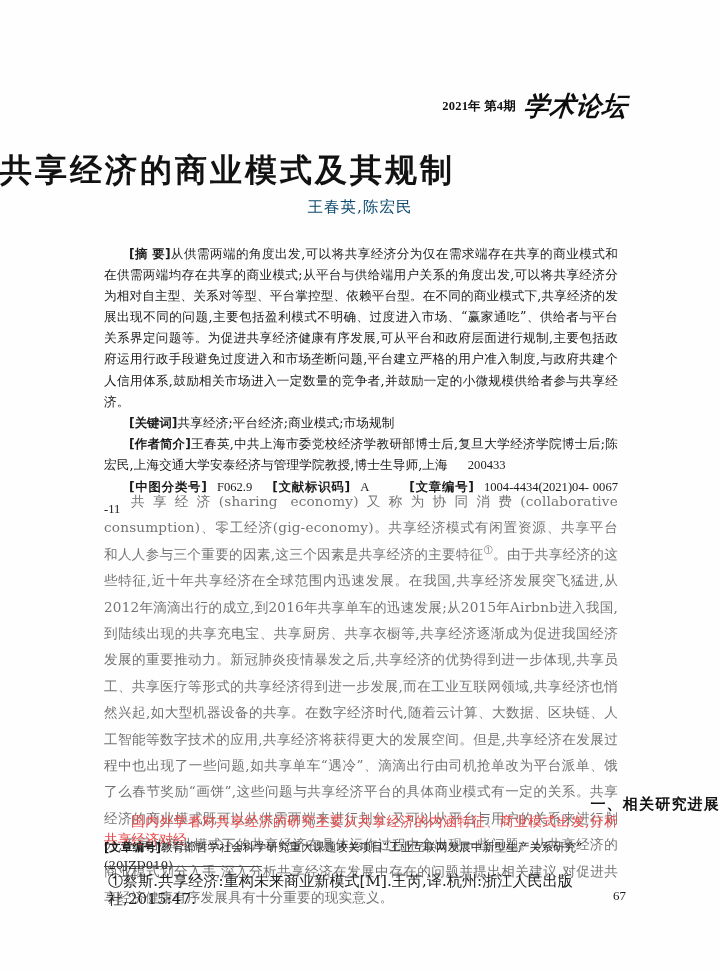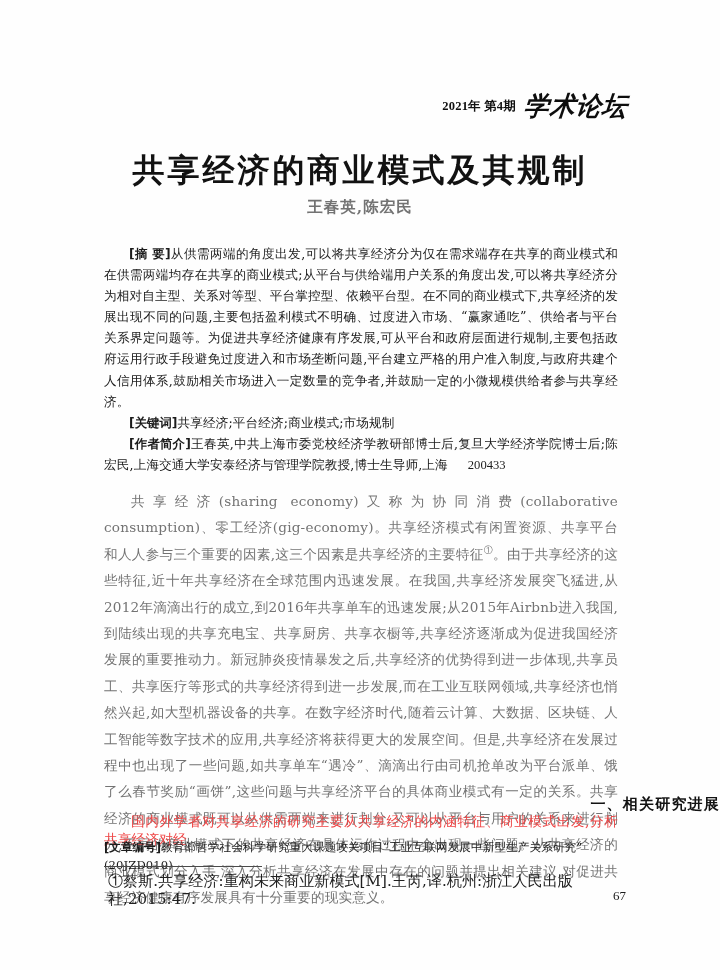--- a/index.html
+++ b/index.html
@@ -55,38 +55,37 @@
     transform: skewX(-6deg) scaleY(1.06);
     white-space: nowrap;
   }
 
   
   .title {
     position: absolute;
     top: 128px;
     left: 0;
     width: 720px;
-    text-align: center;
     font-family: "DejaVu Sans", "Liberation Sans", sans-serif;
     font-size: 32px;
     font-weight: bold;
     letter-spacing: 3px;
     color: #121212;
   }
   .authors {
     position: absolute;
     top: 197px;
     left: 0;
     width: 720px;
     text-align: center;
     font-family: "DejaVu Serif", "Liberation Serif", serif;
     font-size: 15.5px;
-    font-weight: bold;
+    font-weight: normal;
     letter-spacing: 1px;
-    color: #737373;
+    color: #0c4a6e;
   }
 
   
   .frontmatter {
     position: absolute;
     top: 243px;
     left: 104px;
     width: 514px;
     font-family: "DejaVu Serif", "Liberation Serif", serif;
     font-size: 12.6px;
@@ -226,20 +225,23 @@
   <div class="frontmatter">
     <p class="fm-abstract">
       <span class="tag">[摘 要]</span><span>从供需两端的角度出发,可以将共享经济分为仅在需求端存在共享的商业模式和在供需两端均存在共享的商业模式;从平台与供给端用户关系的角度出发,可以将共享经济分为相对自主型、关系对等型、平台掌控型、依赖平台型。在不同的商业模式下,共享经济的发展出现不同的问题,主要包括盈利模式不明确、过度进入市场、“赢家通吃”、供给者与平台关系界定问题等。为促进共享经济健康有序发展,可从平台和政府层面进行规制,主要包括政府运用行政手段避免过度进入和市场垄断问题,平台建立严格的用户准入制度,与政府共建个人信用体系,鼓励相关市场进入一定数量的竞争者,并鼓励一定的小微规模供给者参与共享经济。</span>
     </p>
     <p class="fm-keywords">
       <span class="tag">[关键词]</span><span>共享经济;平台经济;商业模式;市场规制</span>
     </p>
     <p class="fm-bio">
       <span class="tag">[作者简介]</span><span>王春英,中共上海市委党校经济学教研部博士后,复旦大学经济学院博士后;陈宏民,上海交通大学安泰经济与管理学院教授,博士生导师,上海</span><span class="code-gap"></span><span class="lat">200433</span>
     </p>
+    <p class="fm-codes">
+      <span class="tag">[中图分类号]</span><span class="code-gap-sm"></span><span class="lat">F062.9</span><span class="code-gap"></span><span class="tag">[文献标识码]</span><span class="code-gap-sm"></span><span class="lat">A</span><span class="code-gap"></span><span class="code-gap"></span><span class="tag">[文章编号]</span><span class="code-gap-sm"></span><span class="lat">1004-4434(2021)04- 0067 -11</span>
+    </p>
   </div>
 
   <div class="body-text">
     <p><span>共享经济(sharing economy)又称为协同消费(collaborative consumption)、零工经济(gig-economy)。共享经济模式有闲置资源、共享平台和人人参与三个重要的因素,这三个因素是共享经济的主要特征</span><span class="sup">①</span><span>。由于共享经济的这些特征,近十年共享经济在全球范围内迅速发展。在我国,共享经济发展突飞猛进,从2012年滴滴出行的成立,到2016年共享单车的迅速发展;从2015年Airbnb进入我国,到陆续出现的共享充电宝、共享厨房、共享衣橱等,共享经济逐渐成为促进我国经济发展的重要推动力。新冠肺炎疫情暴发之后,共享经济的优势得到进一步体现,共享员工、共享医疗等形式的共享经济得到进一步发展,而在工业互联网领域,共享经济也悄然兴起,如大型机器设备的共享。在数字经济时代,随着云计算、大数据、区块链、人工智能等数字技术的应用,共享经济将获得更大的发展空间。但是,共享经济在发展过程中也出现了一些问题,如共享单车“遇冷”、滴滴出行由司机抢单改为平台派单、饿了么春节奖励“画饼”,这些问题与共享经济平台的具体商业模式有一定的关系。共享经济的商业模式既可以从供需两端来进行划分,又可以从平台与用户的关系来进行划分,不同的商业模式下的共享经济在具体运作过程中会出现一些问题。从共享经济的商业模式划分入手,深入分析共享经济在发展中存在的问题并提出相关建议,对促进共享经济健康有序发展具有十分重要的现实意义。</span></p>
   </div>
 
   <h2 class="section-heading">一、相关研究进展</h2>
 
   <div class="body-text-2">
     <p>国内外学者对共享经济的研究主要从共享经济的内涵特征、商业模式出发,分析共享经济对经</p>

